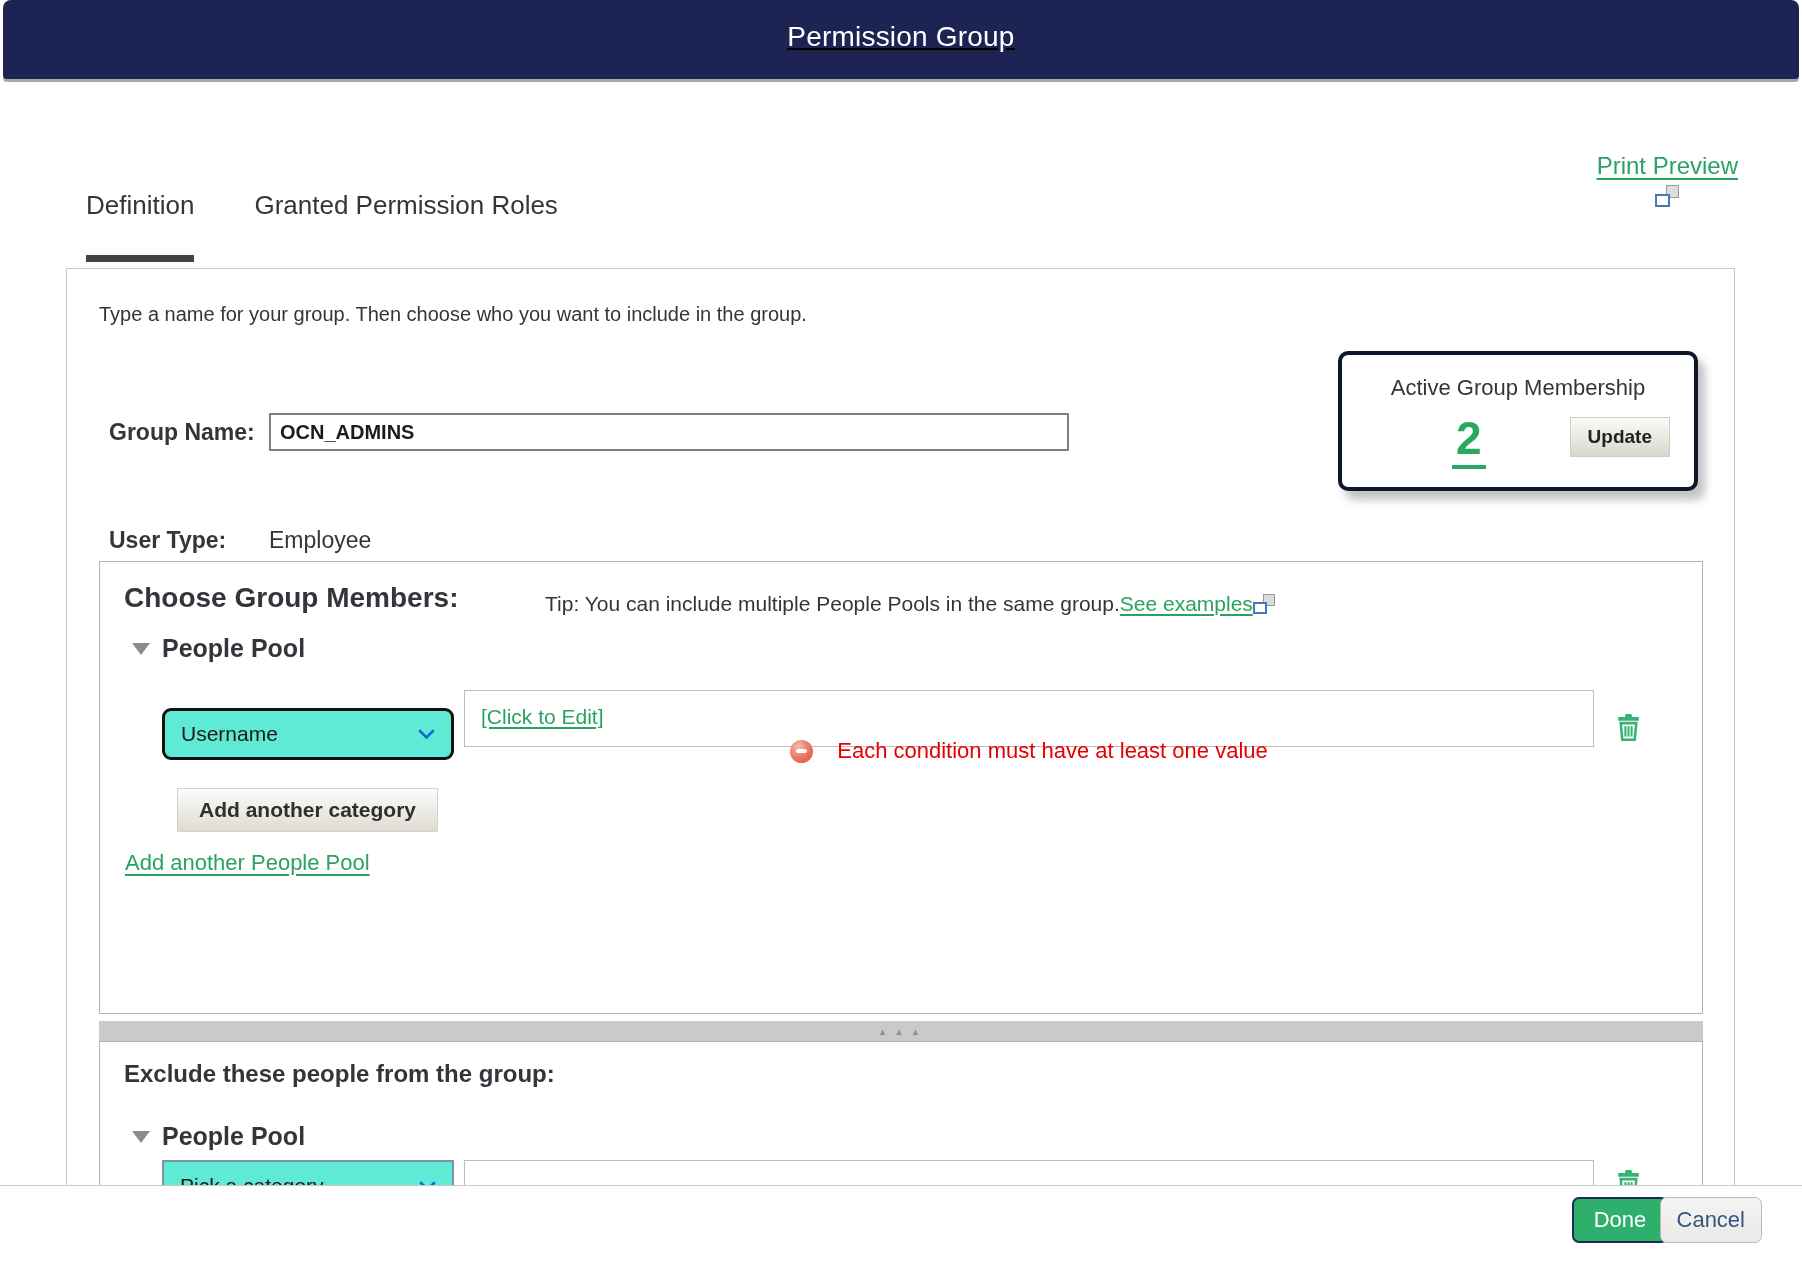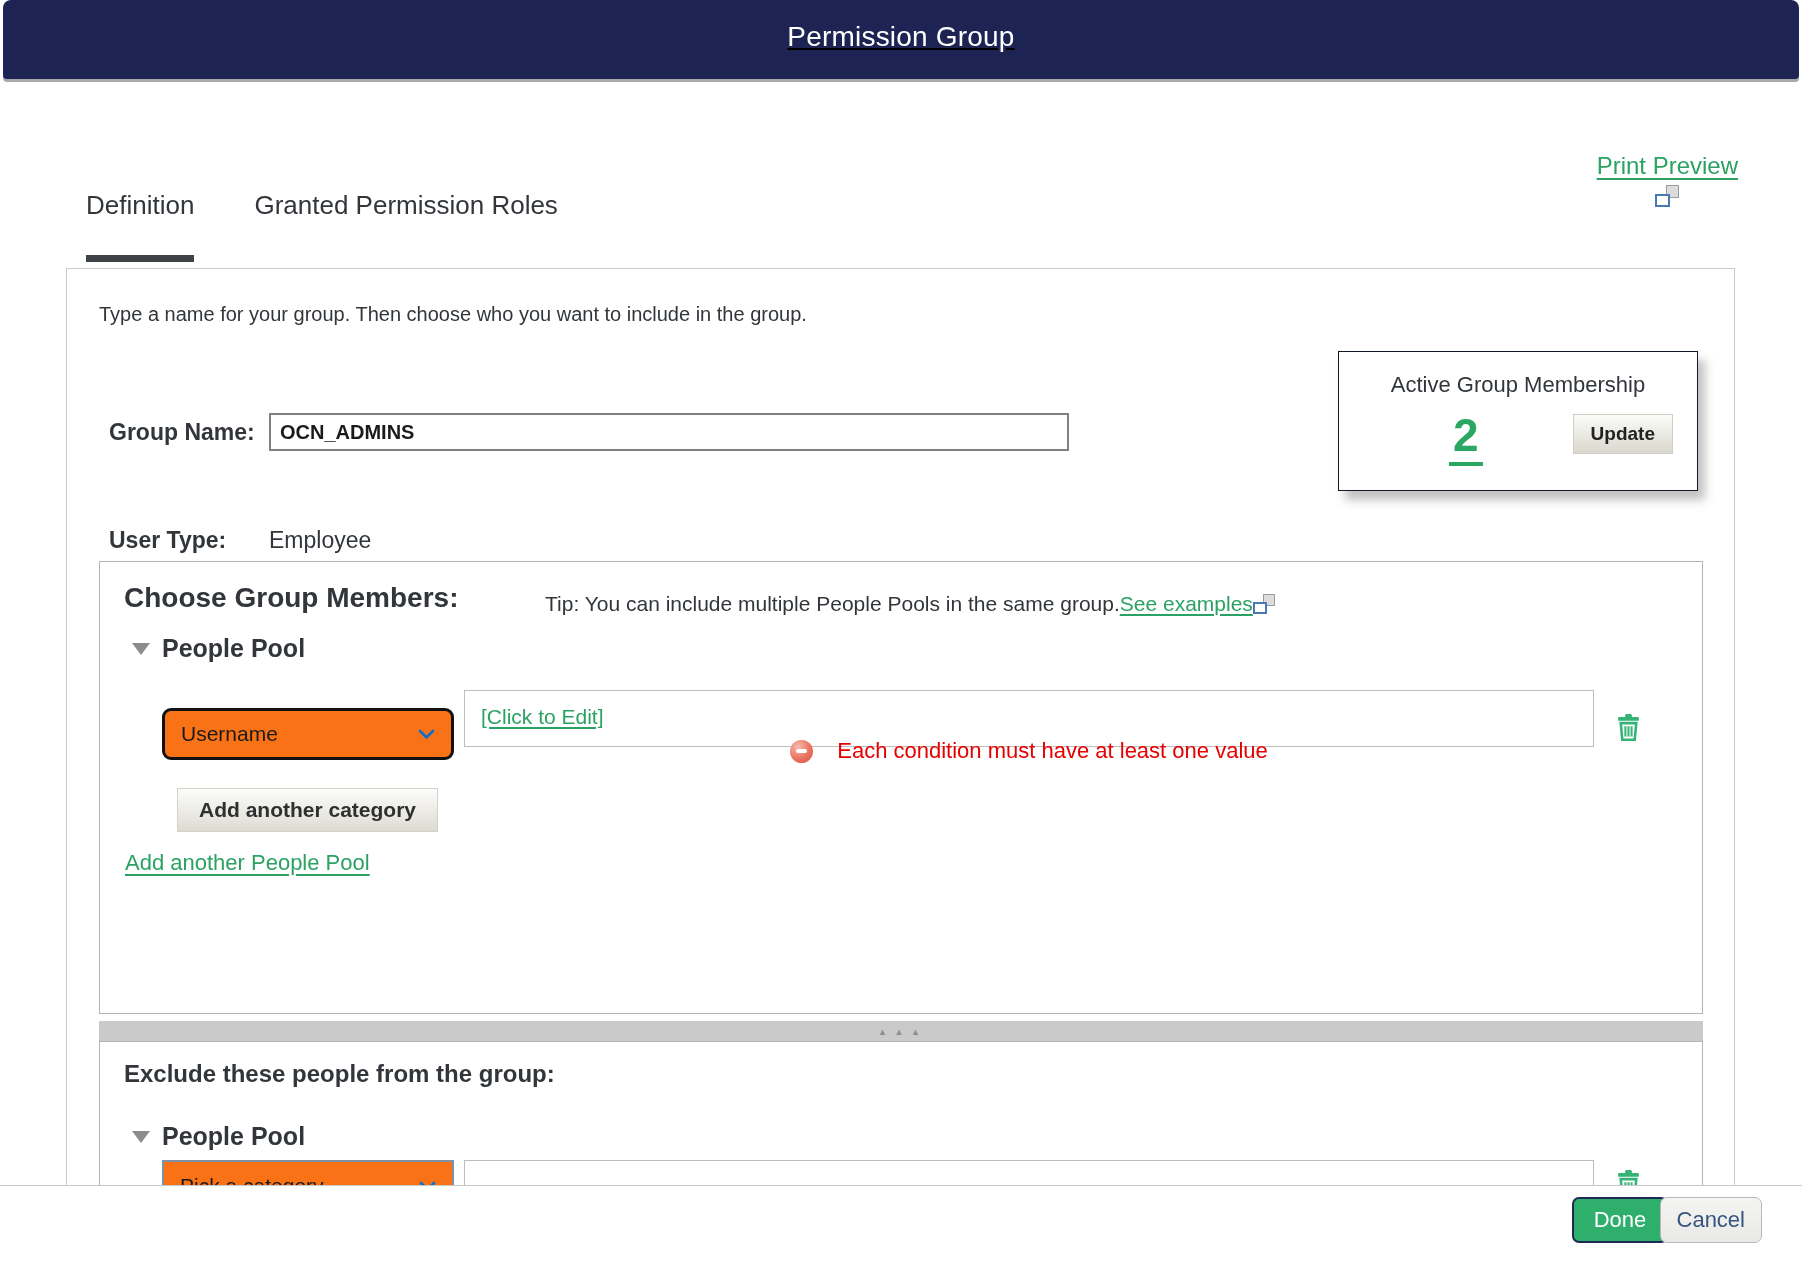--- a/index.html
+++ b/index.html
@@ -33,21 +33,21 @@
 
   .instruction { position:absolute; left:32px; top:34px; font-size:20px; color:#32363a; }
 
   .gn-label { position:absolute; left:42px; top:150px; font-size:23px; font-weight:bold; color:#32363a; }
   .gn-input { position:absolute; left:202px; top:144px; width:800px; height:38px;
               border:2px solid #808080; font-family:"Liberation Sans",sans-serif;
               font-size:20px; font-weight:600; color:#1a1a1a; padding:0 9px; background:#fff; }
 
   
   .membership-card { position:absolute; left:1271px; top:82px; width:360px; height:140px;
-                     background:#fff; border:1px solid #0f172a; border-radius:0;
+                     background:#fff; border:4px solid #0f172a; border-radius:10px;
                      box-shadow:7px 9px 9px rgba(120,120,120,.45); }
   .mc-title { text-align:center; margin-top:20px; font-size:22px; color:#32363a; }
   .mc-count { position:absolute; left:110px; top:56px; font-size:46px; font-weight:bold; color:#2aa861;
               border-bottom:4px solid #2aa861; padding:0 4px 0 4px; cursor:pointer; }
   .mc-update { position:absolute; right:24px; top:62px; padding:8px 17px; font-size:19px; font-weight:bold; color:#222;
                background:linear-gradient(#fbfbf9, #d9d7cd); border:1px solid #cfcfc6;
                font-family:"Liberation Sans",sans-serif; cursor:pointer; }
 
   .ut-label { position:absolute; left:42px; top:258px; font-size:23px; font-weight:bold; color:#32363a; }
   .ut-value { position:absolute; left:202px; top:258px; font-size:23px; color:#32363a; }
@@ -62,21 +62,21 @@
   .tip .win-icon .wb { width:12px; height:12px; }
   .tip .win-icon .wf { width:14px; height:12px; }
 
   .pool-header { position:absolute; display:flex; align-items:center; gap:12px; }
   .members-box .pool-header { left:32px; top:72px; }
   .tri { width:0; height:0; border-left:9px solid transparent; border-right:9px solid transparent;
          border-top:12px solid #8c8c8c; cursor:pointer; }
   .pool-title { font-size:25px; font-weight:bold; color:#32363a; }
 
   .dd { position:absolute; display:flex; align-items:center; justify-content:space-between;
-        background:#f97316; cursor:pointer; padding:0 16px; }
+        background:#5eead4; cursor:pointer; padding:0 16px; }
   .dd span { font-size:21px; color:#1a1a1a; }
   .dd-focus { left:62px; top:146px; width:292px; height:52px; border:3px solid #111; border-radius:9px; }
   .dd-plain { left:62px; top:118px; width:292px; height:52px; border:2px solid #7d91a8; }
 
   .value-box { position:absolute; border:1px solid #bdbdbd; background:#fff; }
   .members-box .value-box { left:364px; top:128px; width:1130px; height:57px; }
   .cte { position:absolute; left:16px; top:14px; font-size:21px; color:#2aa263;
          text-decoration:underline; text-underline-offset:3px; cursor:pointer; }
 
   .trash { position:absolute; cursor:pointer; }

